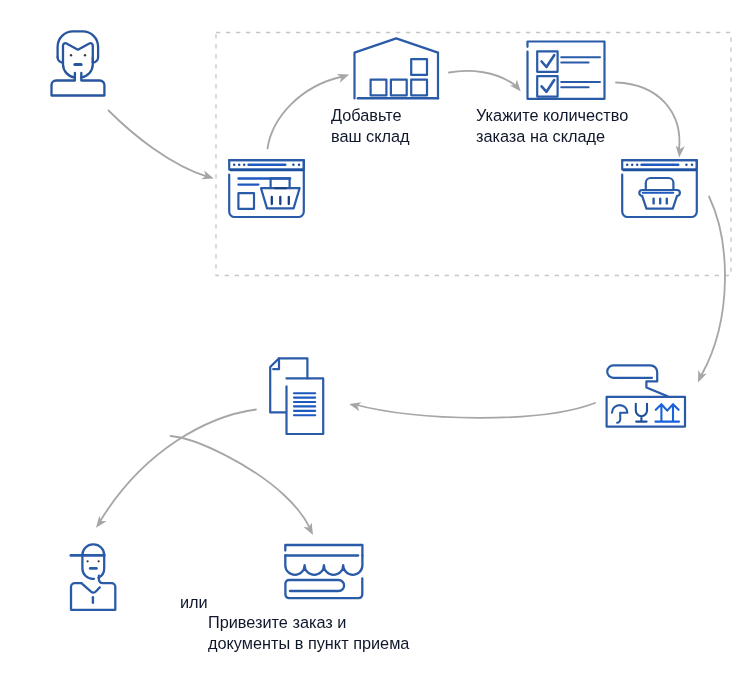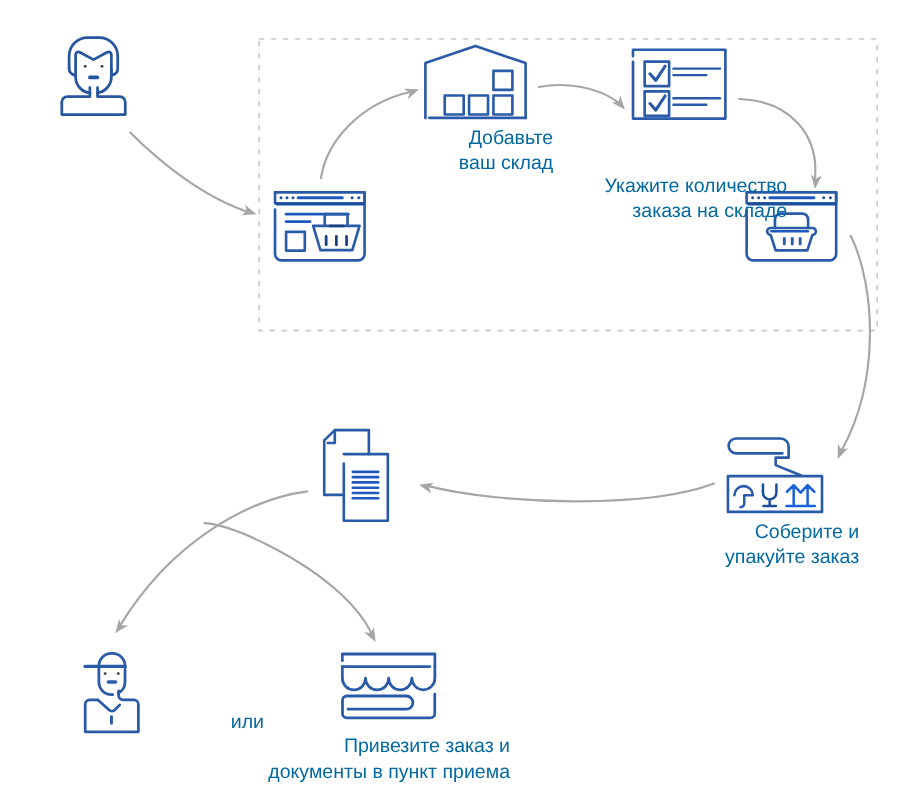--- a/index.html
+++ b/index.html
@@ -1,18 +1,18 @@
 <!DOCTYPE html>
 <html><head>
 <meta charset="utf-8">
 <style>
   html,body{margin:0;padding:0;}
   body{width:750px;height:674px;background:#ffffff;font-family:"Liberation Sans",sans-serif;overflow:hidden;}
   #stage{position:relative;width:750px;height:674px;}
-  .lbl{position:absolute;text-align:right;color:#0369a1;font-size:16.3px;line-height:20.5px;}
+  .lbl{position:absolute;text-align:left;color:#0f172a;font-size:16.3px;line-height:20.5px;}
   .lbl span{display:block;white-space:pre;line-height:20.5px;}
   svg{display:block;overflow:visible;}
   .layer{position:absolute;left:0;top:0;width:750px;height:674px;}
 </style>
 </head>
 <body>
 
 <div id="stage">
 
   <svg class="layer" width="750" height="674" viewBox="0 0 750 674">
@@ -160,27 +160,23 @@
       <use href="#ahead" transform="translate(349.2,404.0) rotate(194)"></use>
       <use href="#ahead" transform="translate(96.0,527.8) rotate(127)"></use>
       <use href="#ahead" transform="translate(313.0,535.0) rotate(62)"></use>
     </g>
   </svg>
 
   <div class="lbl" style="left:331px;top:105px;width:130px;">
     <span>Добавьте</span>
     <span>ваш склад</span>
   </div>
-  <div class="lbl" style="left:476px;top:105px;width:180px;margin-top:40px;">
+  <div class="lbl" style="left:476px;top:105px;width:180px;">
     <span>Укажите количество</span>
     <span>заказа на складе</span>
-  </div>
-  <div class="lbl" style="left:576px;top:433px;width:140px;">
-    <span>Соберите и</span>
-    <span>упакуйте заказ</span>
   </div>
   <div class="lbl" style="left:208px;top:612px;width:217px;">
     <span>Привезите заказ и</span>
     <span>документы в пункт приема</span>
   </div>
   <div class="lbl" style="left:180px;top:592px;width:40px;">или</div>
 
 </div>
 
 </body></html>

